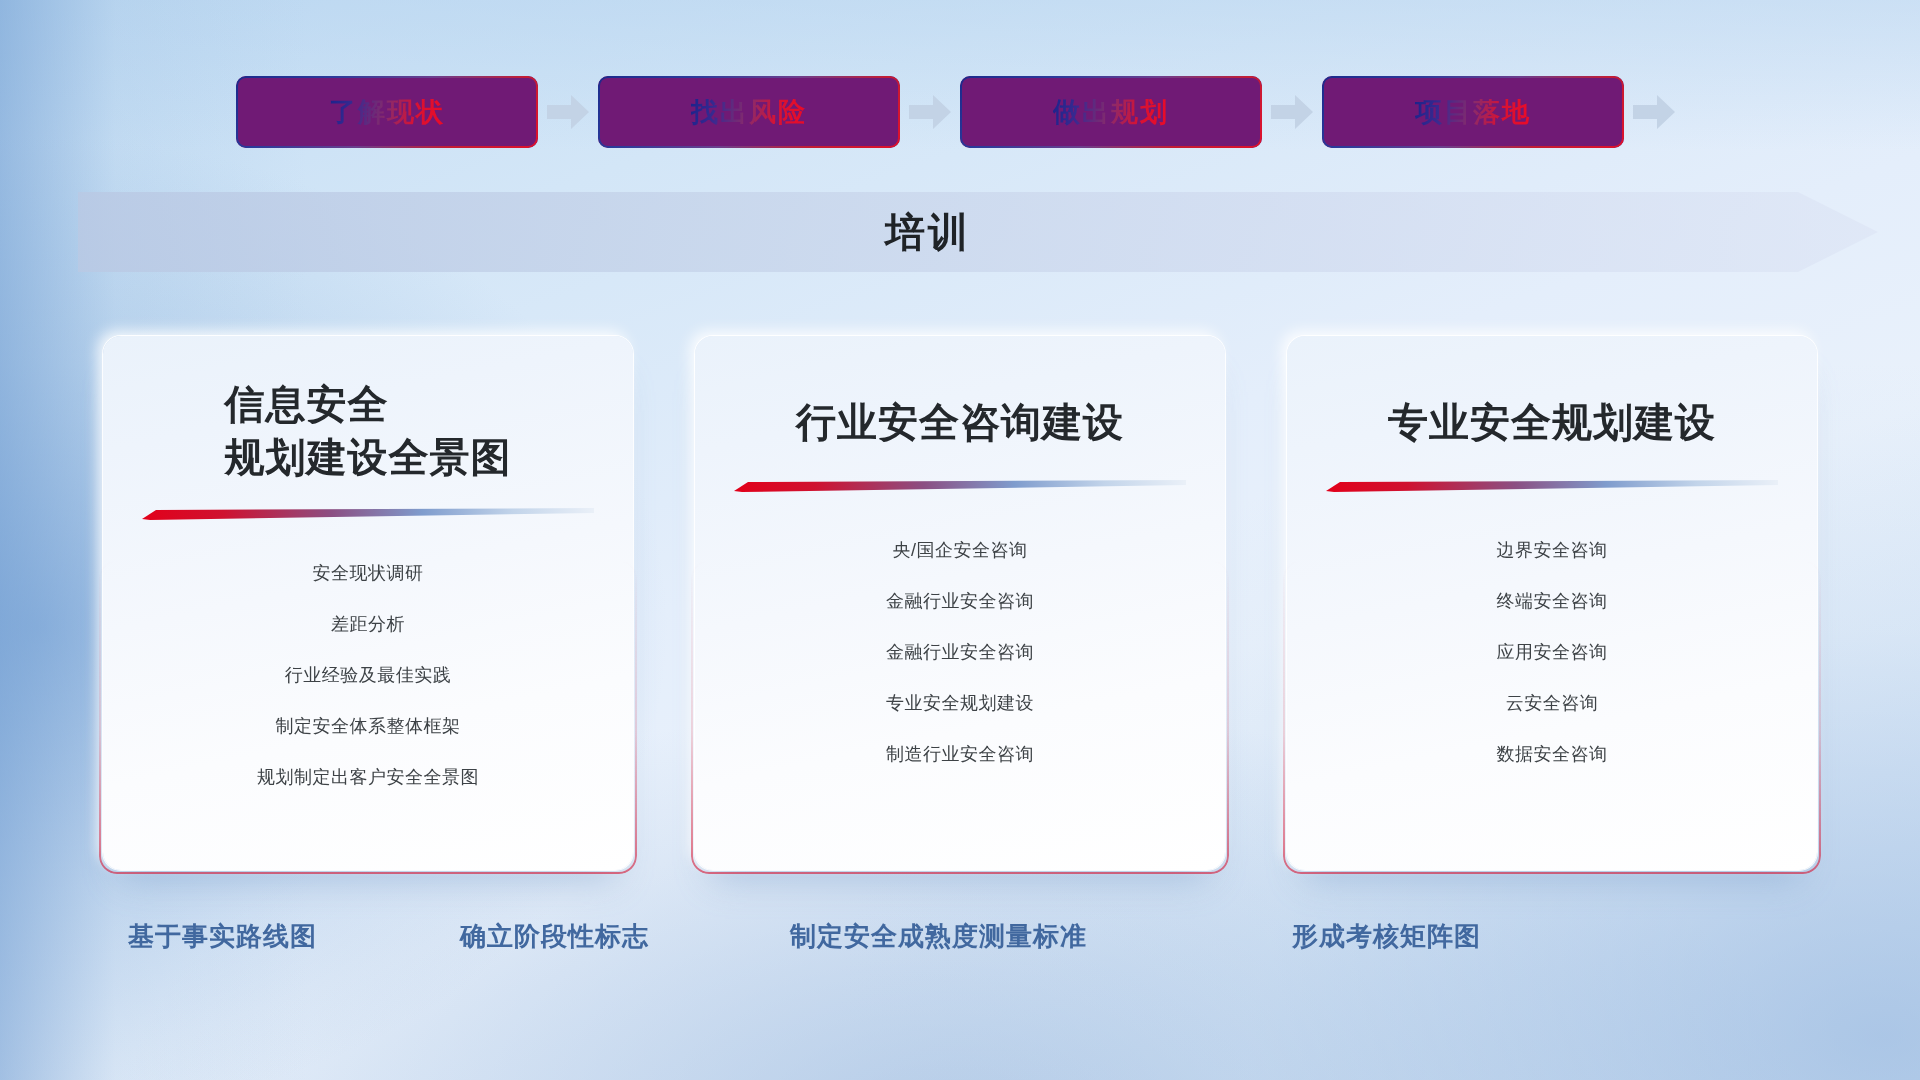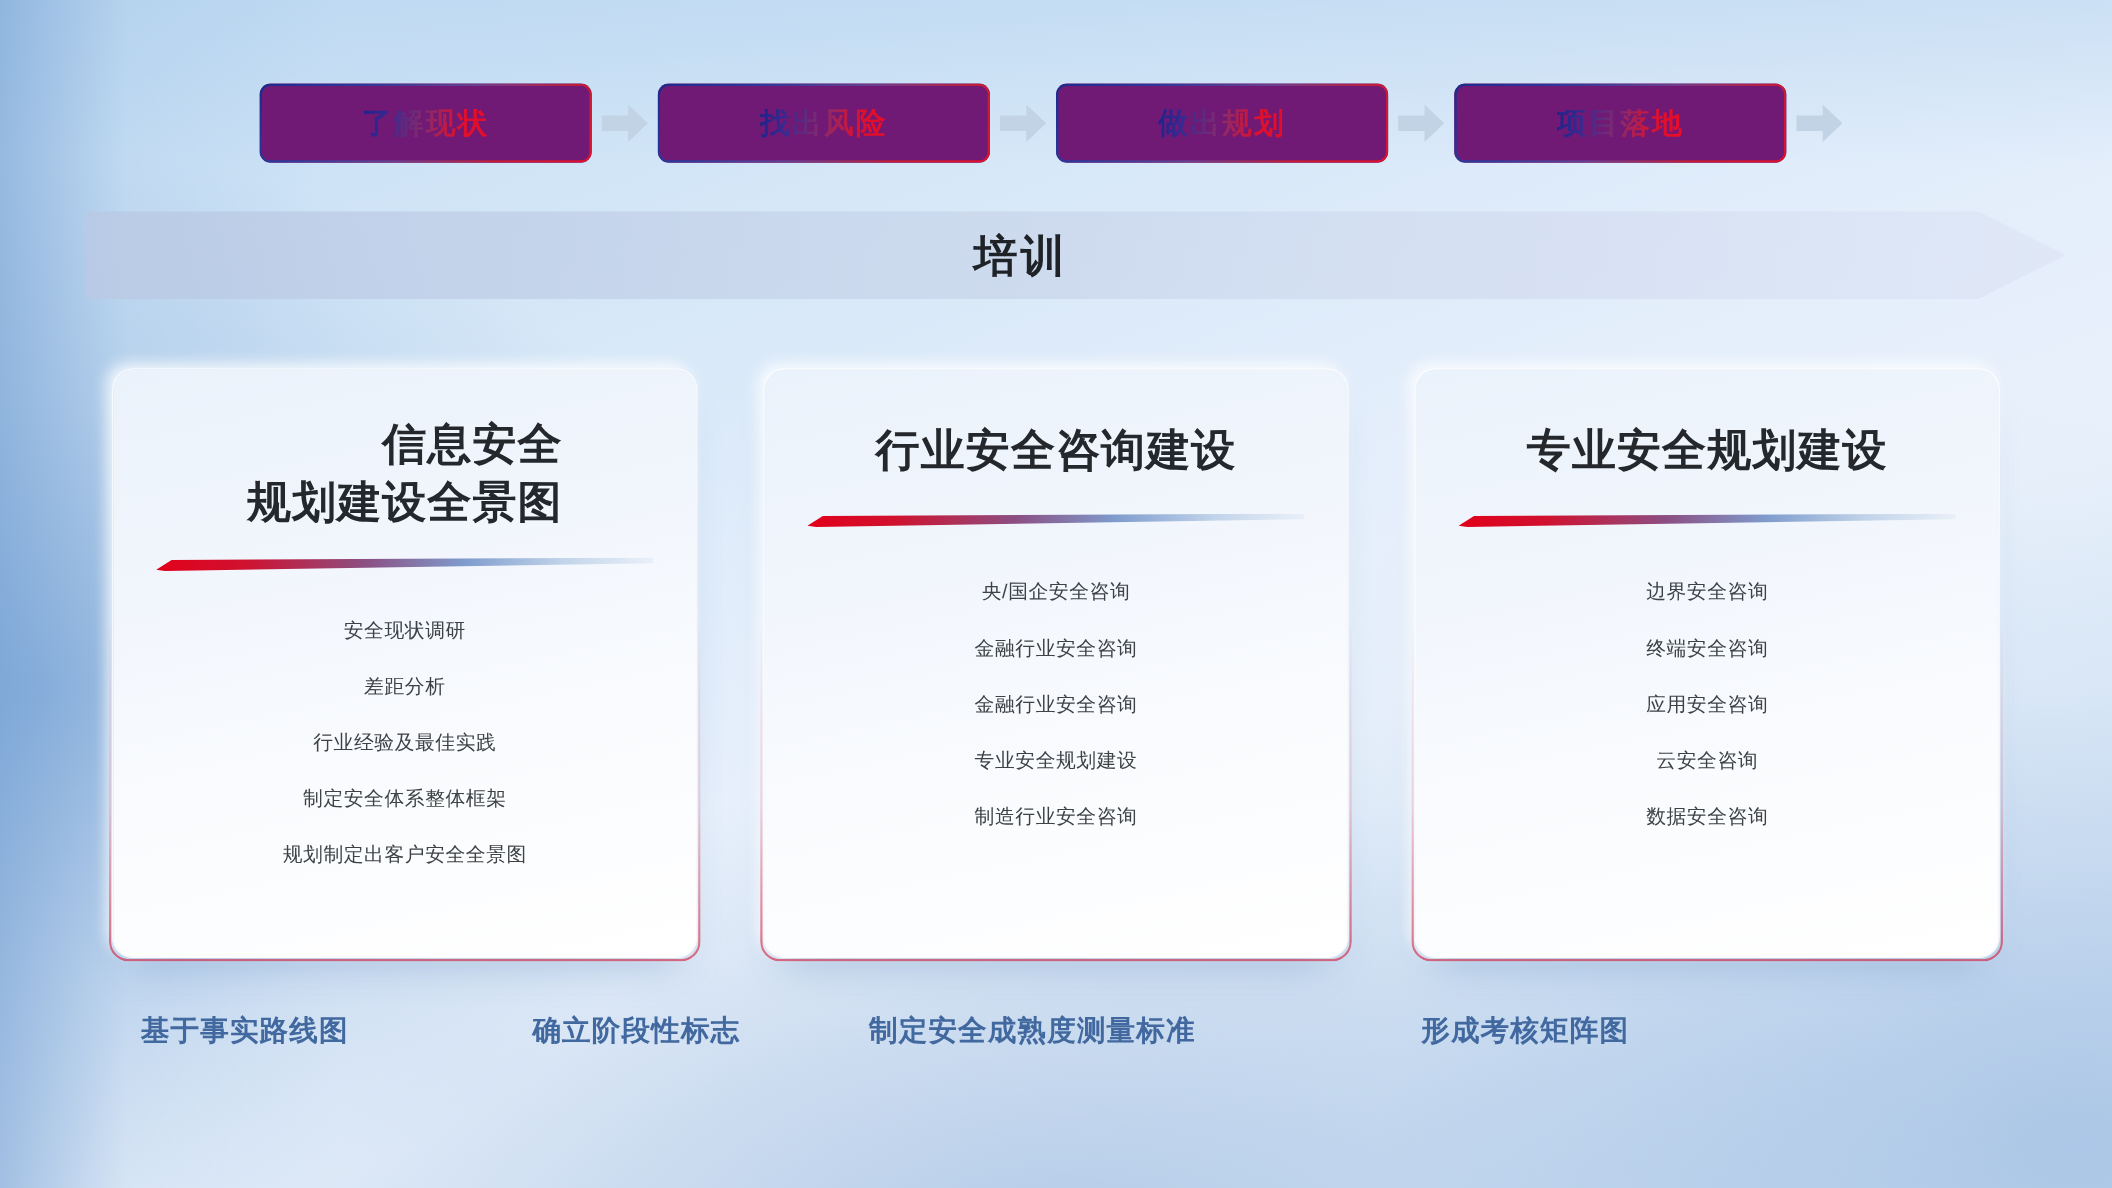--- a/index.html
+++ b/index.html
@@ -76,25 +76,25 @@
     border-radius:18px;pointer-events:none;z-index:0;
     background:linear-gradient(to bottom, rgba(220,30,60,0) 0%, rgba(219,27,57,.16) 55%, rgba(214,20,50,.60) 100%);
     -webkit-mask:linear-gradient(#000 0 0) content-box,linear-gradient(#000 0 0);
     -webkit-mask-composite:xor;mask-composite:exclude;
     padding:2px;
   }
   .card-inner{position:relative;z-index:2;width:100%;height:100%;
     display:flex;flex-direction:column;align-items:center;}
 
   .card-title{
-    margin-top:42px;text-align:right;
+    margin-top:42px;text-align:left;
     font-size:40px;font-weight:700;color:#24282c;line-height:1.32;letter-spacing:1px;
     white-space:pre-line;min-height:56px;
   }
-  .card.two .card-title,.card.three .card-title{margin-top:48px;}
+  .card.two .card-title,.card.three .card-title{margin-top:60px;}
   .divider{width:452px;height:12px;margin-top:26px;position:relative;}
   .card.one .divider{margin-top:22px;}
   .card-list{margin-top:34px;width:100%;display:flex;flex-direction:column;align-items:center;gap:0;}
   .card.one .card-list{margin-top:30px;}
   .card-list li{
     list-style:none;font-size:18px;color:#3d4246;line-height:1;
     height:51px;display:flex;align-items:center;justify-content:center;letter-spacing:.5px;
   }
   ul{margin:0;padding:0;}
 
@@ -247,16 +247,16 @@
         <li>应用安全咨询</li>
         <li>云安全咨询</li>
         <li>数据安全咨询</li>
       </ul>
     </div>
   </div>
 </div>
 
 <div id="bottom">
   <div class="blabel" style="left:128px">基于事实路线图</div>
-  <div class="blabel" style="left:484px">确立阶段性标志</div>
+  <div class="blabel" style="left:460px">确立阶段性标志</div>
   <div class="blabel" style="left:790px">制定安全成熟度测量标准</div>
   <div class="blabel" style="left:1292px">形成考核矩阵图</div>
 </div>
 
 </body></html>

